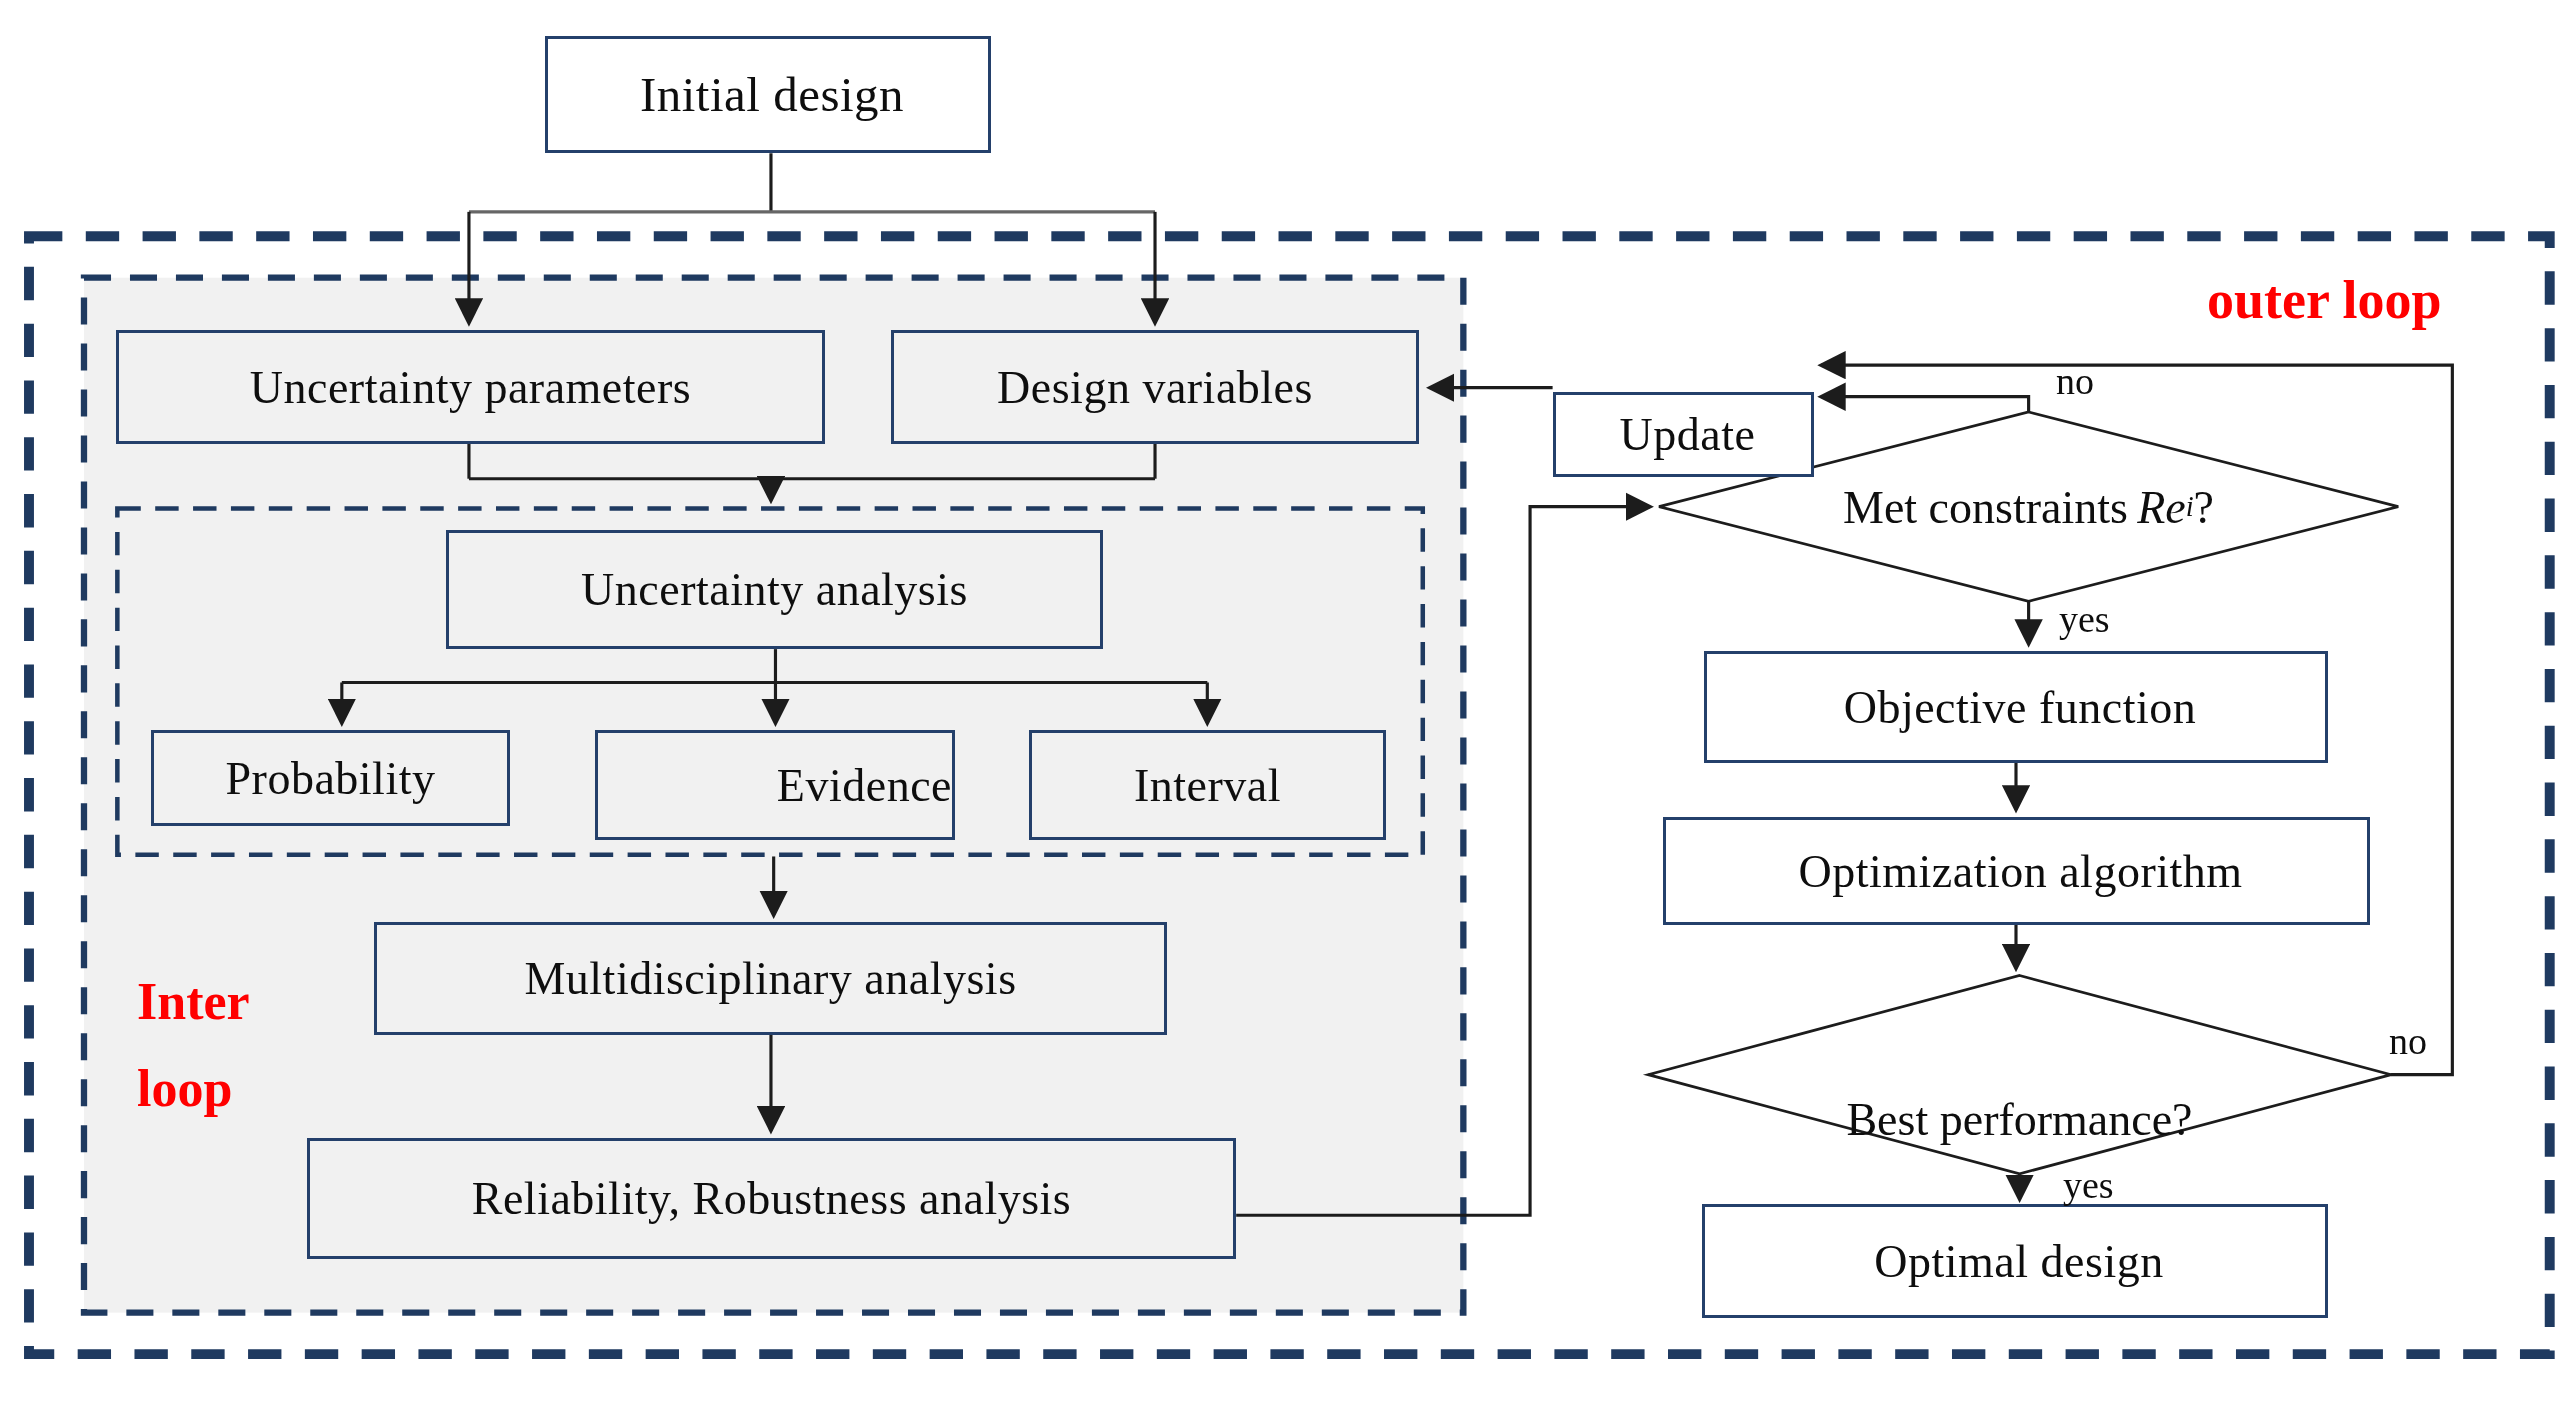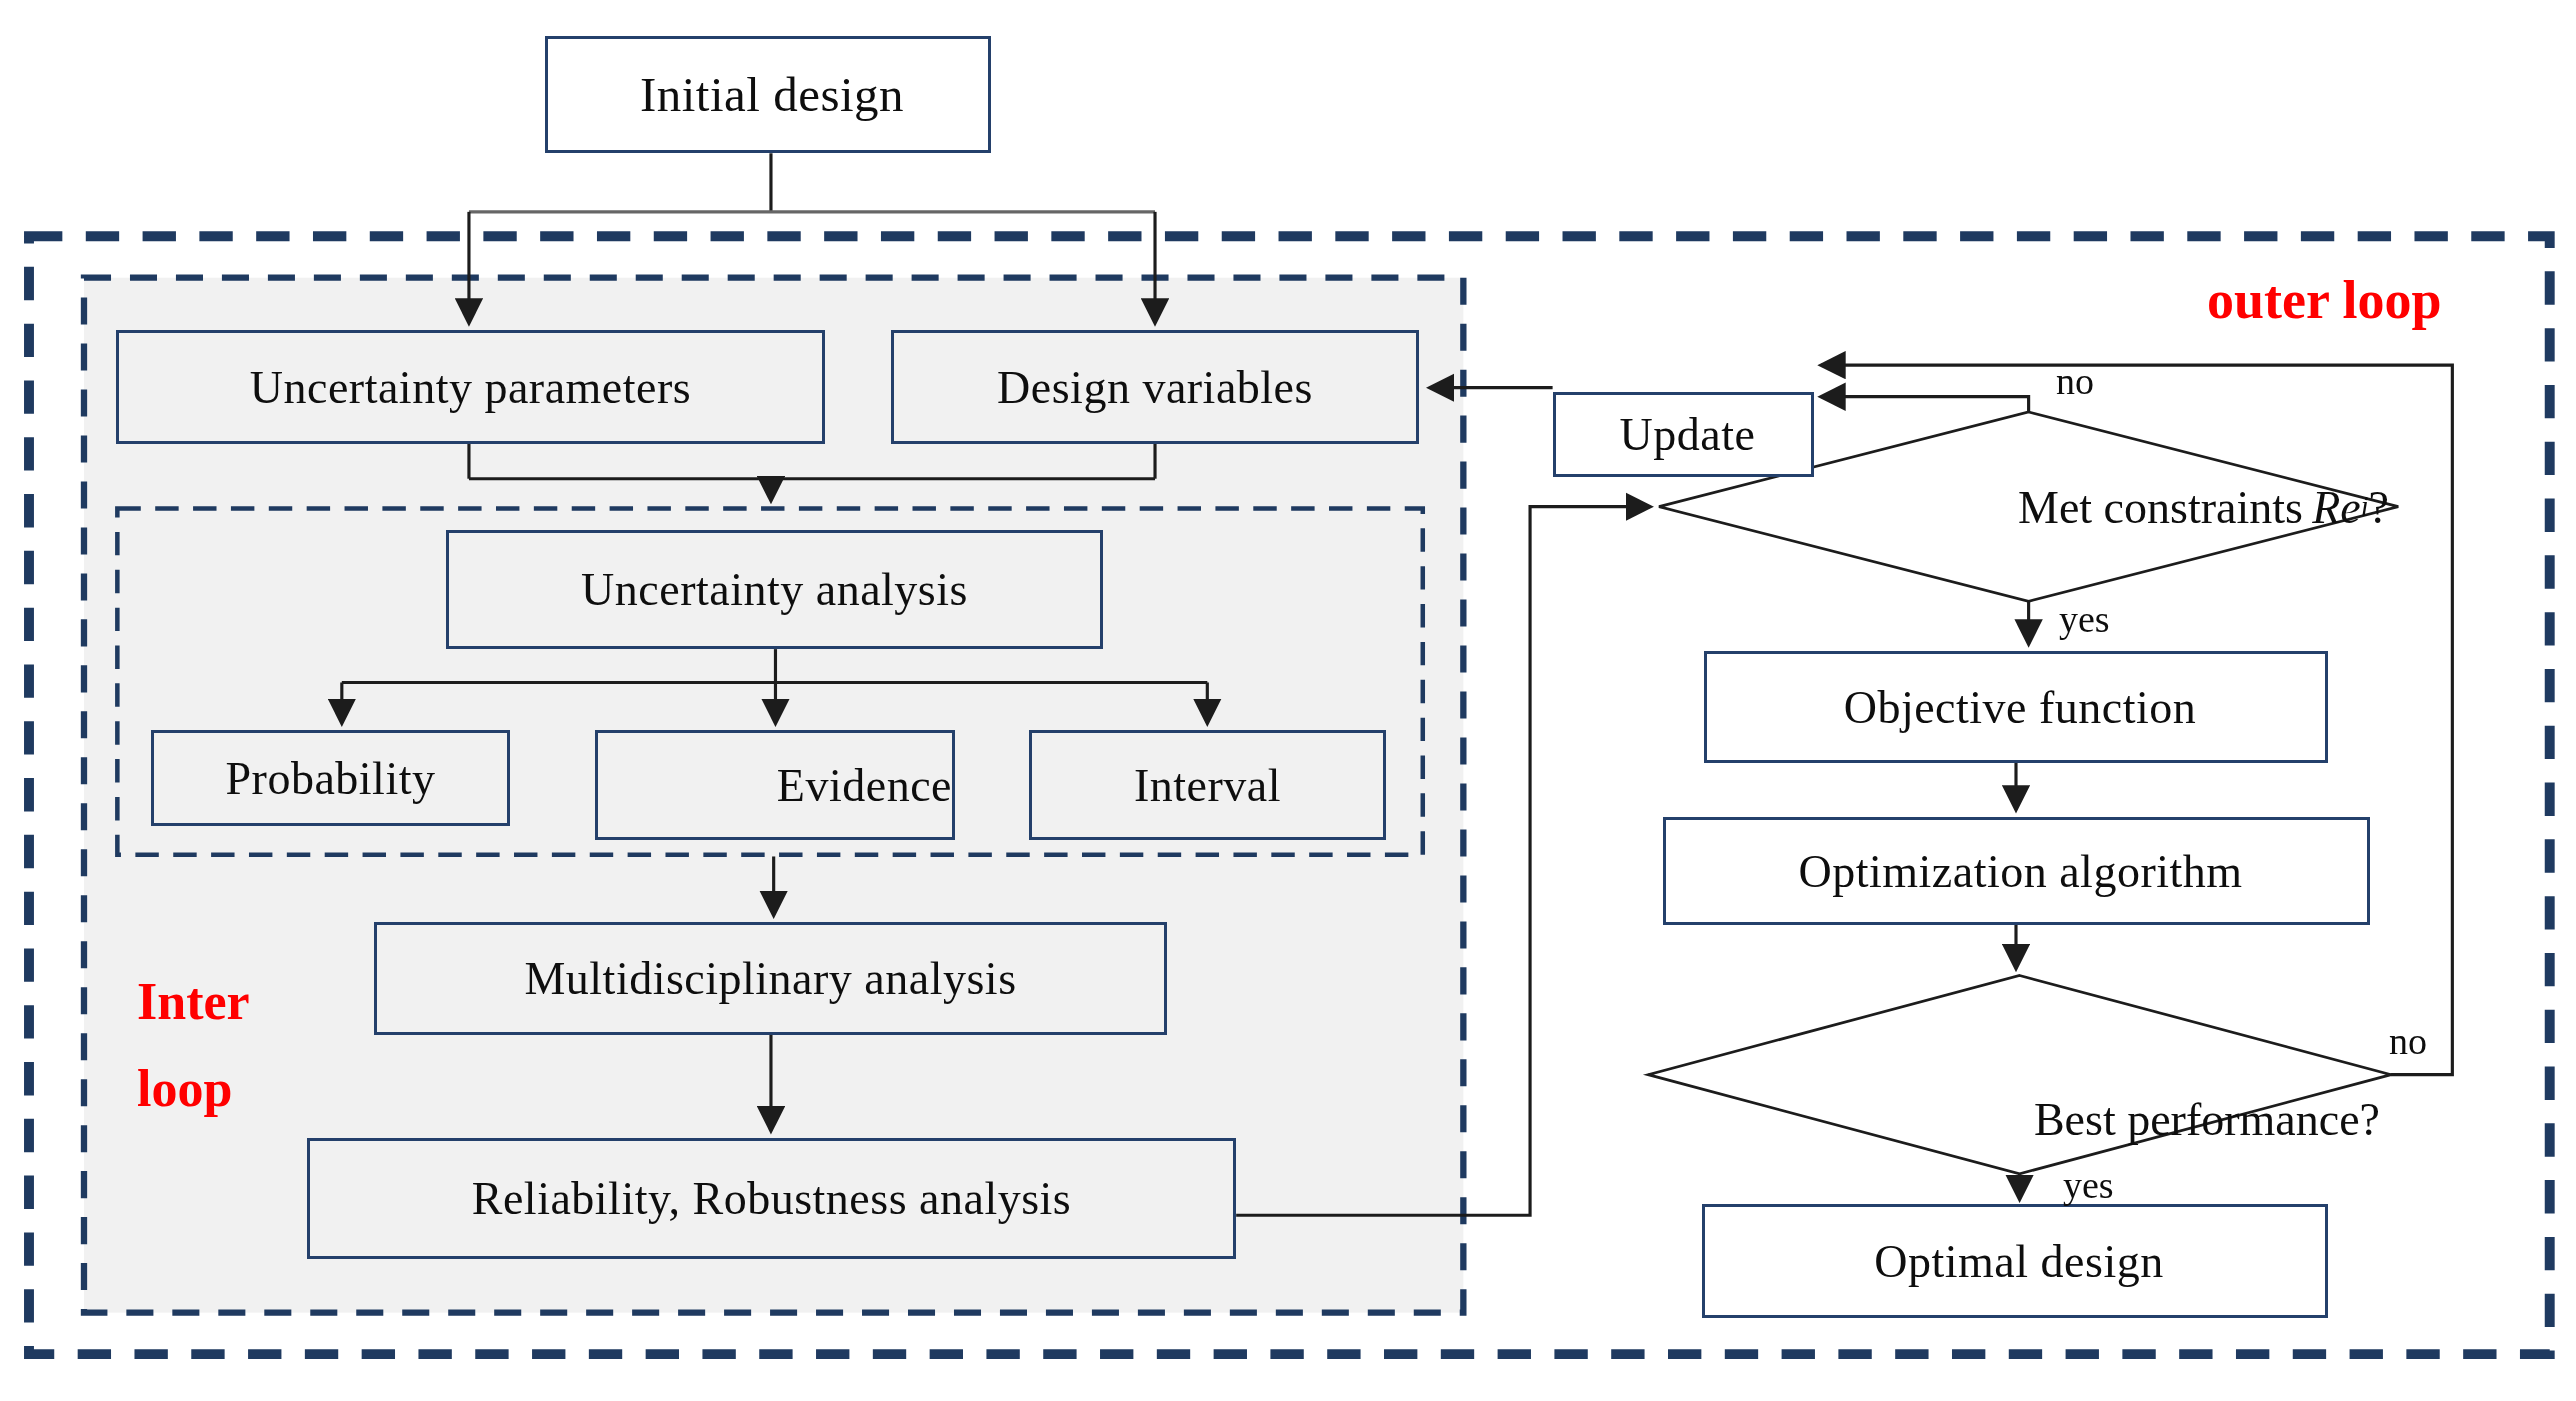--- a/index.html
+++ b/index.html
@@ -32,21 +32,21 @@
     color: #0e0e0e;
     white-space: nowrap;
     letter-spacing: 0.5px;
   }
   .node.white { background: #ffffff; padding-left: 8px; }
   .node.gray  { background: #f1f1f1; }
   .diamond-label {
     position: absolute;
     display: flex;
     align-items: center;
-    justify-content: flex-end;
+    justify-content: center;
     font-size: 46px;
     color: #0e0e0e;
     white-space: nowrap;
   }
   .diamond-label .var { font-style: italic; }
   .diamond-label sub {
     font-style: italic;
     font-size: 62%;
     line-height: 0;
   }

